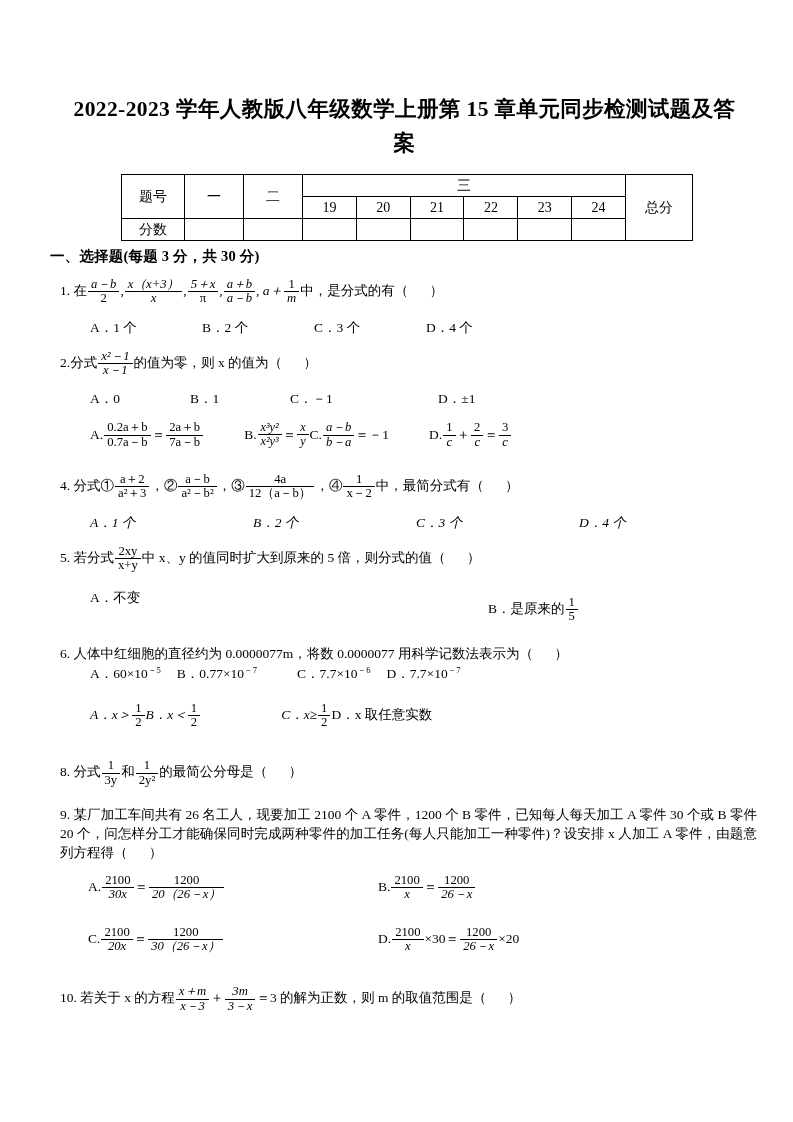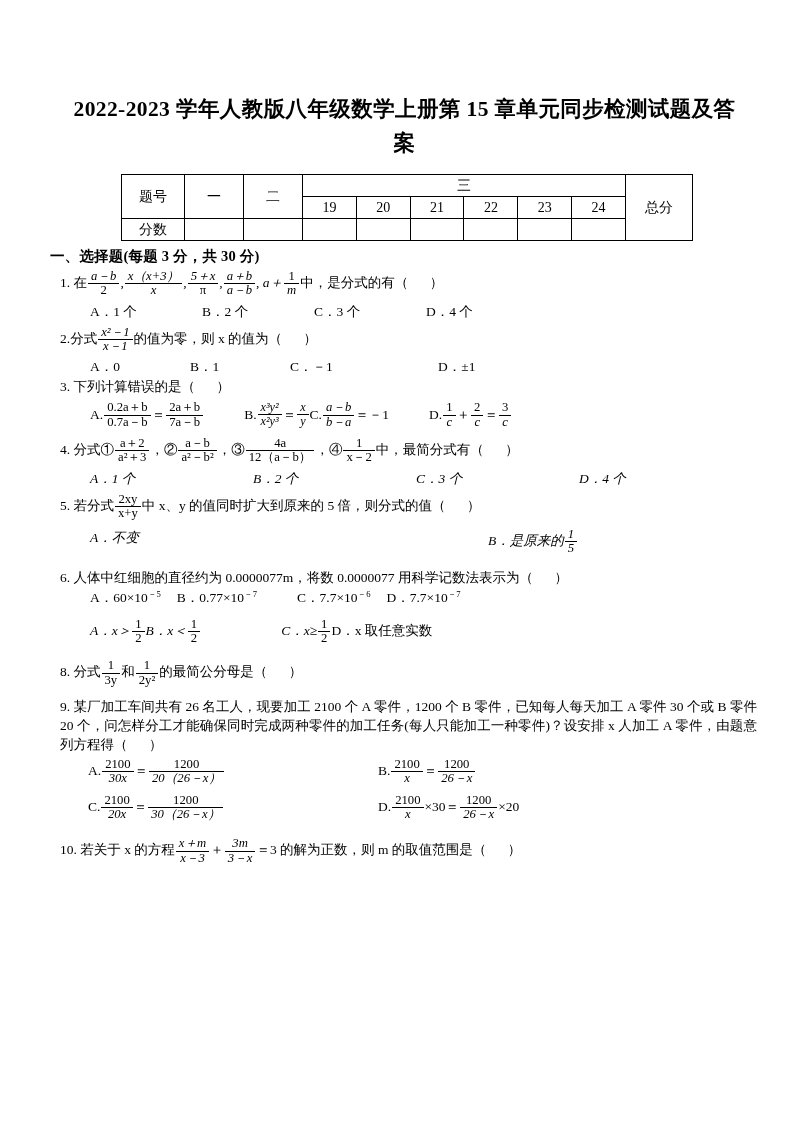--- a/index.html
+++ b/index.html
@@ -84,35 +84,34 @@
   }
   .opts {
     display: block;
     padding-left: 30px;
     line-height: 20px;
   }
   .opts-grid2 {
     display: block;
     padding-left: 30px;
     line-height: 28px;
-    font-style: italic;
   }
   .opt { display: inline-block; }
   .opt-w1 { min-width: 112px; }
   .opt-w2 { min-width: 100px; }
   .opt-half { display: inline-block; width: 398px; vertical-align: top; }
   .opt-half-b { display: inline-block; vertical-align: top; }
   .italic { font-style: italic; }
 
   
   .fr {
     display: inline-block;
     vertical-align: -0.52em;
     text-align: center;
-    margin: 4px 1px;
+    margin: 12px 1px;
     line-height: 1.05;
   }
   .fr > .num {
     display: block;
     border-bottom: 1px solid #000;
     padding: 0 3px 0px 3px;
     font-size: 0.94em;
     white-space: nowrap;
   }
   .fr > .den {
@@ -191,24 +190,20 @@
   <div class="q">
     <div class="q-stem">
       <span>2.</span><span>分式</span><span class="fr"><span class="num italic">x²－1</span><span class="den italic">x－1</span></span><span>的值为零，则 x 的值为（</span><span class="blank-paren">&nbsp;&nbsp;&nbsp;&nbsp;</span><span>）</span>
     </div>
     <div class="opts">
       <span class="opt opt-w2">A．0</span><span class="opt opt-w2">B．1</span><span class="opt" style="min-width:148px">C．－1</span><span class="opt">D．±1</span>
     </div>
   </div>
 
   <div class="q">
-    <div class="q-stem">
-      <span>3.</span>
-      <span>下列计算错误的是（</span><span class="blank-paren">&nbsp;&nbsp;&nbsp;&nbsp;</span><span>）</span>
-    </div>
     <div class="opts" style="line-height:30px">
       <span><span>A.</span><span class="fr"><span class="num">0.2a＋b</span><span class="den">0.7a－b</span></span>＝<span class="fr"><span class="num">2a＋b</span><span class="den">7a－b</span></span></span><span class="sp-gap-lg"></span><span><span>B.</span><span class="fr fr-sm"><span class="num italic">x³y²</span><span class="den italic">x²y³</span></span>＝<span class="fr fr-sm"><span class="num italic">x</span><span class="den italic">y</span></span></span><span><span>C.</span><span class="fr"><span class="num italic">a－b</span><span class="den italic">b－a</span></span><span>＝－1</span></span><span class="sp-gap-lg"></span><span><span>D.</span><span class="fr"><span class="num">1</span><span class="den italic">c</span></span>＋<span class="fr"><span class="num">2</span><span class="den italic">c</span></span>＝<span class="fr"><span class="num">3</span><span class="den italic">c</span></span></span>
     </div>
   </div>
 
   <div class="q">
     <div class="q-stem" style="line-height:30px">
       <span>4.</span>
       <span>分式①</span><span class="fr"><span class="num">a＋2</span><span class="den">a²＋3</span></span><span>，②</span><span class="fr"><span class="num">a－b</span><span class="den">a²－b²</span></span><span>，③</span><span class="fr"><span class="num">4a</span><span class="den">12（a－b）</span></span><span>，④</span><span class="fr"><span class="num">1</span><span class="den">x－2</span></span><span>中，最简分式有（</span><span class="blank-paren">&nbsp;&nbsp;&nbsp;&nbsp;</span><span>）</span>
     </div>

